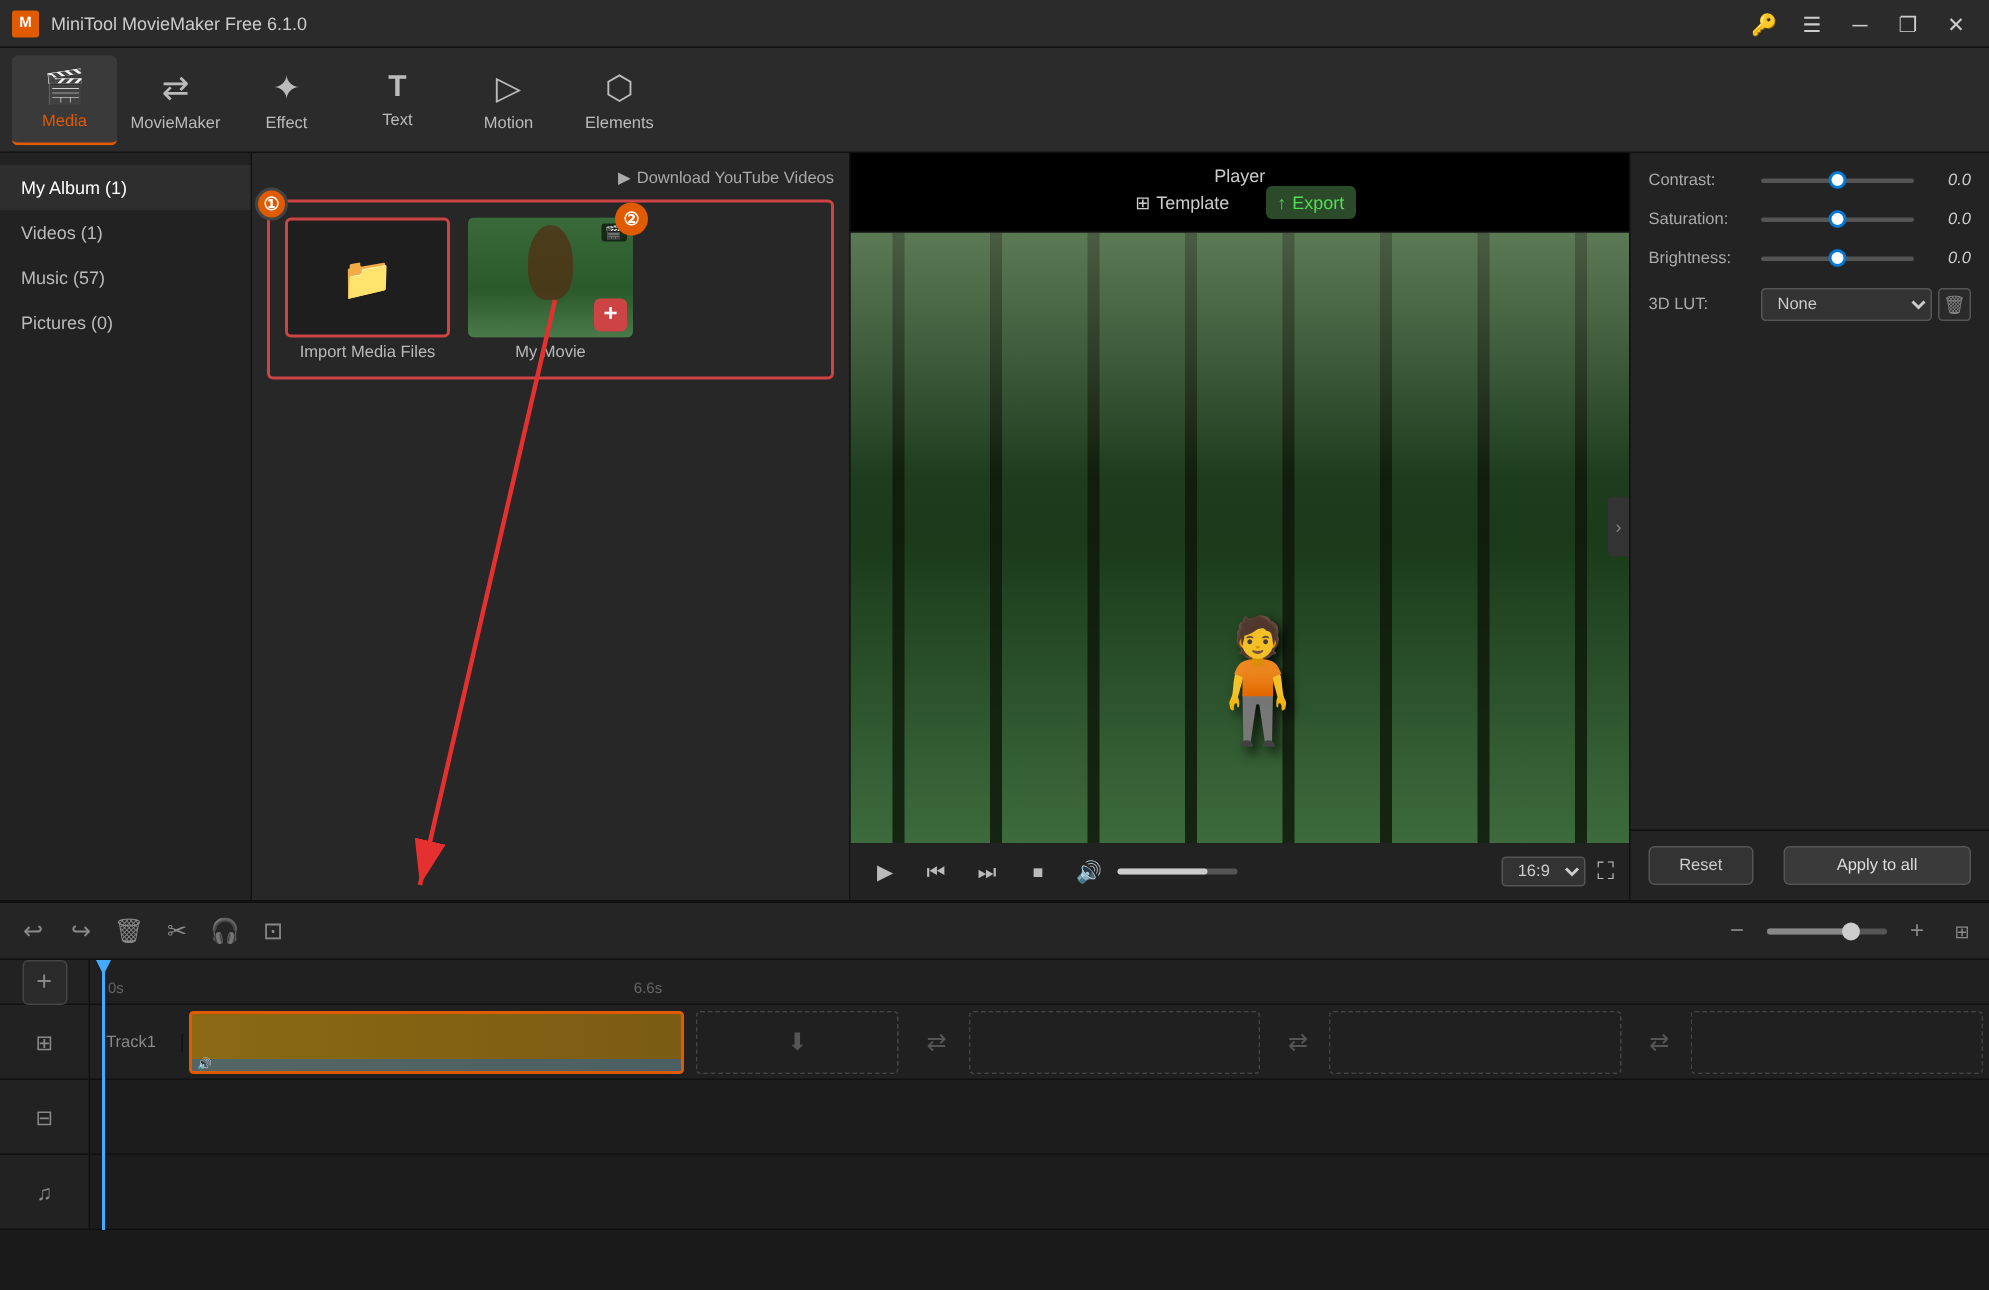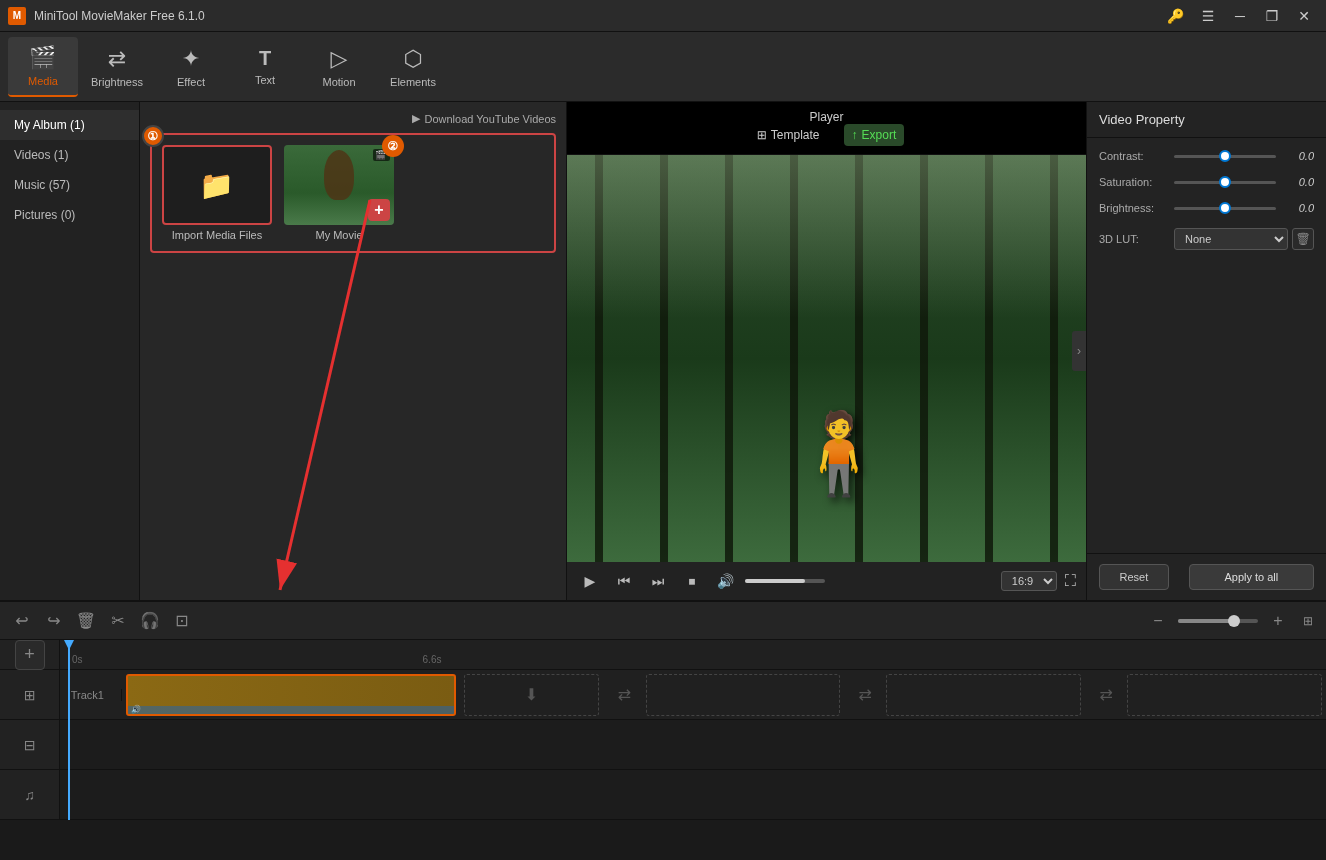--- a/index.html
+++ b/index.html
@@ -18,21 +18,21 @@
     #toolbar { background: #2b2b2b; height: 70px; display: flex; align-items: center; padding: 0 8px; border-bottom: 1px solid #111; gap: 4px; }
     .toolbar-item { display: flex; flex-direction: column; align-items: center; justify-content: center; width: 70px; height: 60px; border-radius: 4px; cursor: pointer; color: #bbb; gap: 4px; }
     .toolbar-item.active { background: #3a3a3a; color: #e05a00; border-bottom: 2px solid #e05a00; }
     .toolbar-item .t-icon { font-size: 22px; }
     .toolbar-item .t-label { font-size: 11px; }
 
     
     #main { display: flex; height: calc(860px - 32px - 70px - 220px); }
 
     
-    #sidebar { width: 140px; background: #222; border-right: 1px solid #111; padding: 8px 0; }
+    #sidebar { width: 168px; background: #222; border-right: 1px solid #111; padding: 8px 0; }
     #sidebar .s-item { padding: 8px 14px; cursor: pointer; color: #bbb; border-radius: 0; }
     #sidebar .s-item.active { color: #fff; background: #2e2e2e; }
 
     
     #media-panel { flex: 1; background: #272727; padding: 10px; display: flex; flex-direction: column; gap: 8px; overflow: hidden; }
     #media-toolbar { display: flex; align-items: center; justify-content: flex-end; color: #aaa; font-size: 11px; }
     #media-toolbar .yt-btn { display: flex; align-items: center; gap: 4px; color: #aaa; cursor: pointer; }
     
     .media-item { display: flex; flex-direction: column; align-items: center; gap: 4px; }
     .media-thumb { width: 110px; height: 80px; border: 2px dashed #555; border-radius: 4px; display: flex; align-items: center; justify-content: center; cursor: pointer; position: relative; background: #1e1e1e; }
@@ -142,21 +142,21 @@
   </div>
 </div>
 
 <div id="toolbar">
   <div class="toolbar-item active">
     <span class="t-icon">🎬</span>
     <span class="t-label">Media</span>
   </div>
   <div class="toolbar-item">
     <span class="t-icon">⇄</span>
-    <span class="t-label">Brightness</span>
+    <span class="t-label">MovieMaker</span>
   </div>
   <div class="toolbar-item">
     <span class="t-icon">✦</span>
     <span class="t-label">Effect</span>
   </div>
   <div class="toolbar-item">
     <span class="t-icon" style="font-size:20px;font-weight:bold;">T</span>
     <span class="t-label">Text</span>
   </div>
   <div class="toolbar-item">
@@ -277,21 +277,20 @@
             <option>9:16</option>
             <option>1:1</option>
           </select>
           <span class="fullscreen-btn">⛶</span>
         </div>
       </div>
     </div>
   </div>
 
   <div id="right-panel">
-    <div id="right-panel-header">Video Property</div>
     <div id="prop-body">
 
       <div class="prop-row">
         <span class="prop-label">Contrast:</span>
         <div class="prop-slider-wrap">
           <div class="prop-slider">
             <div class="prop-slider-thumb"></div>
           </div>
           <span class="prop-value">0.0</span>
         </div>

